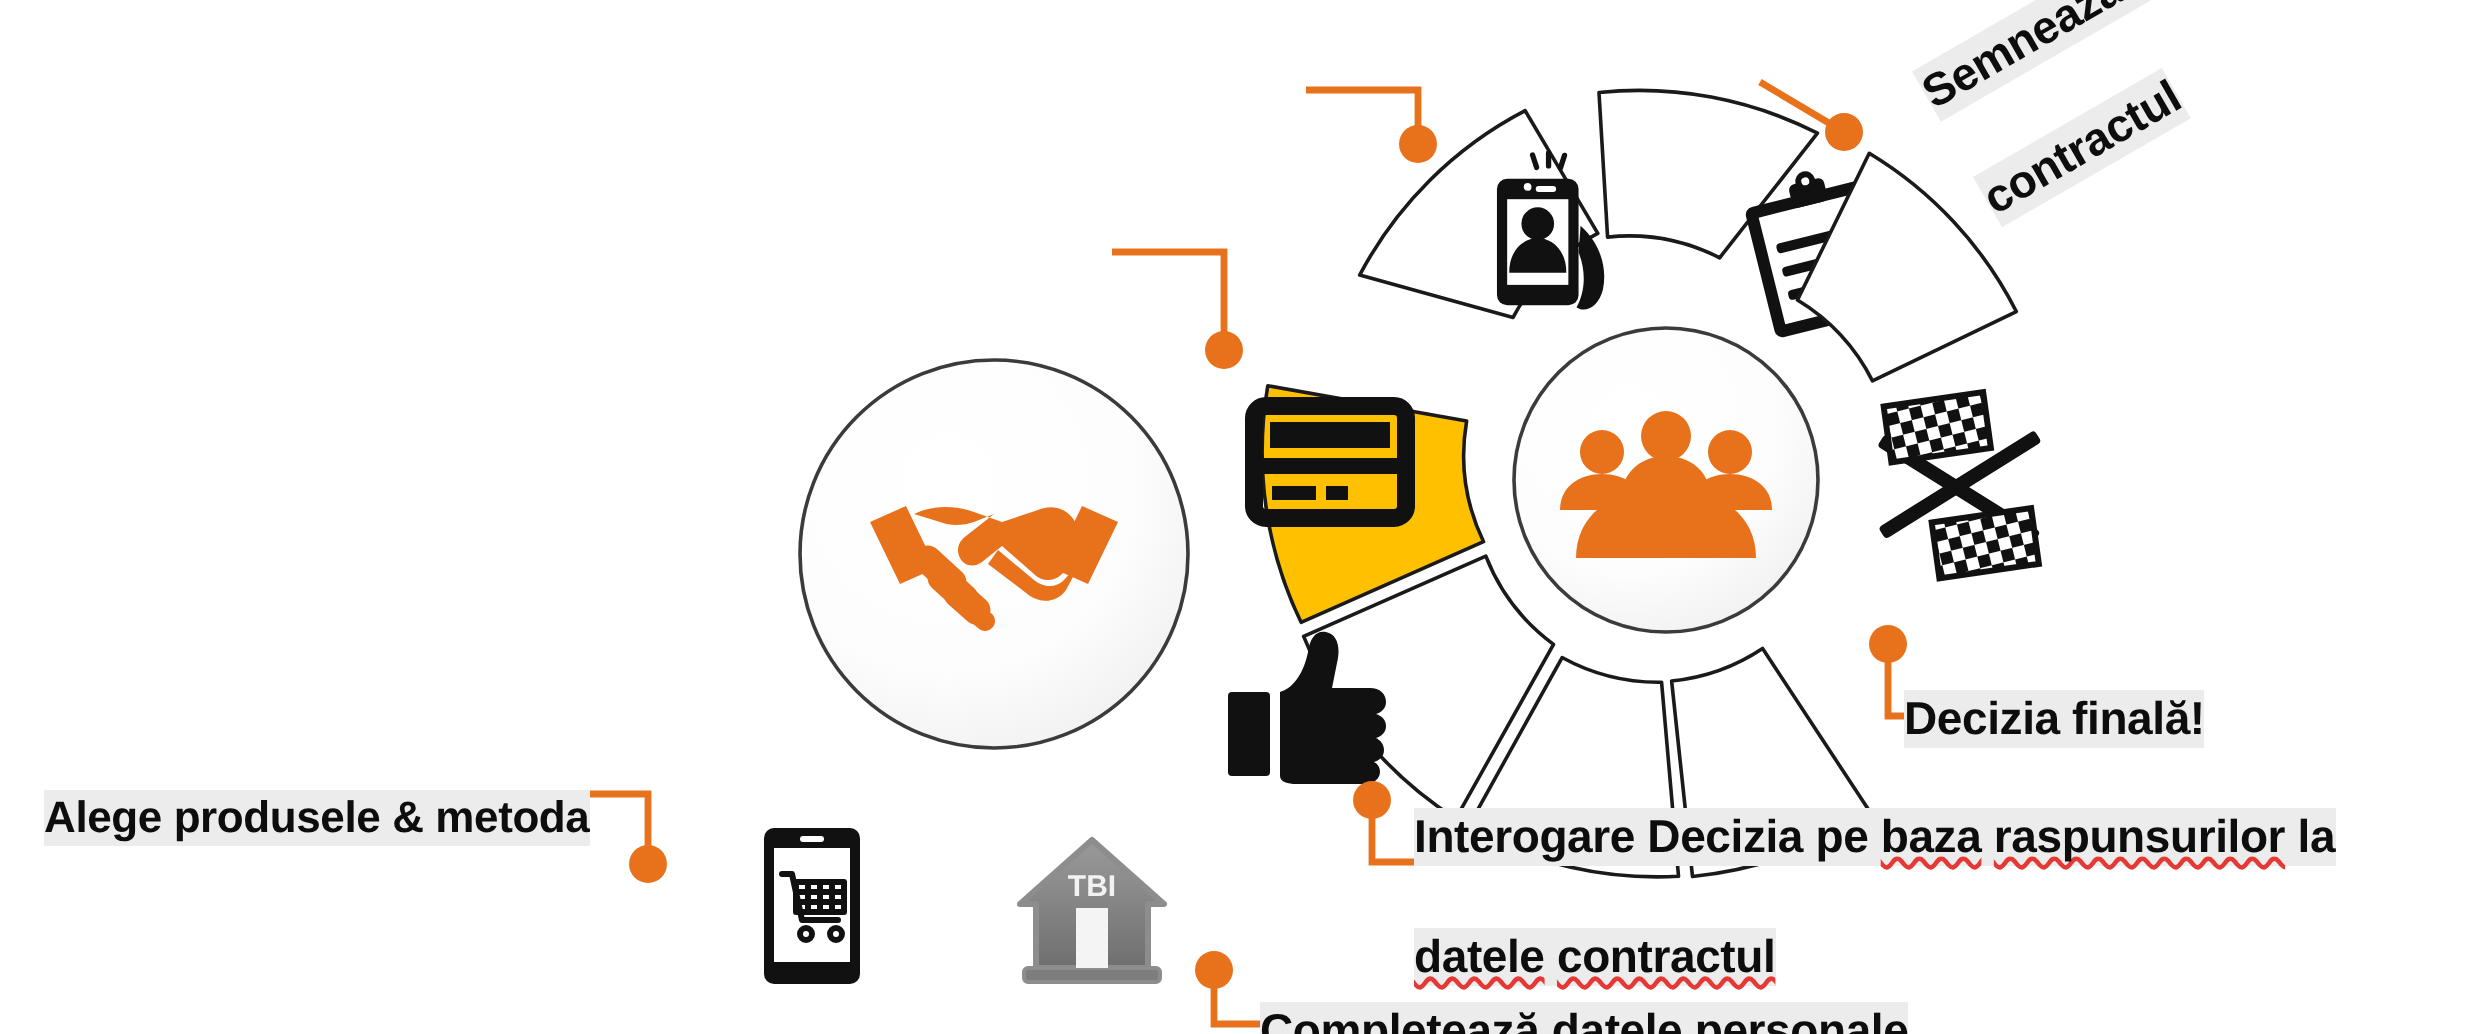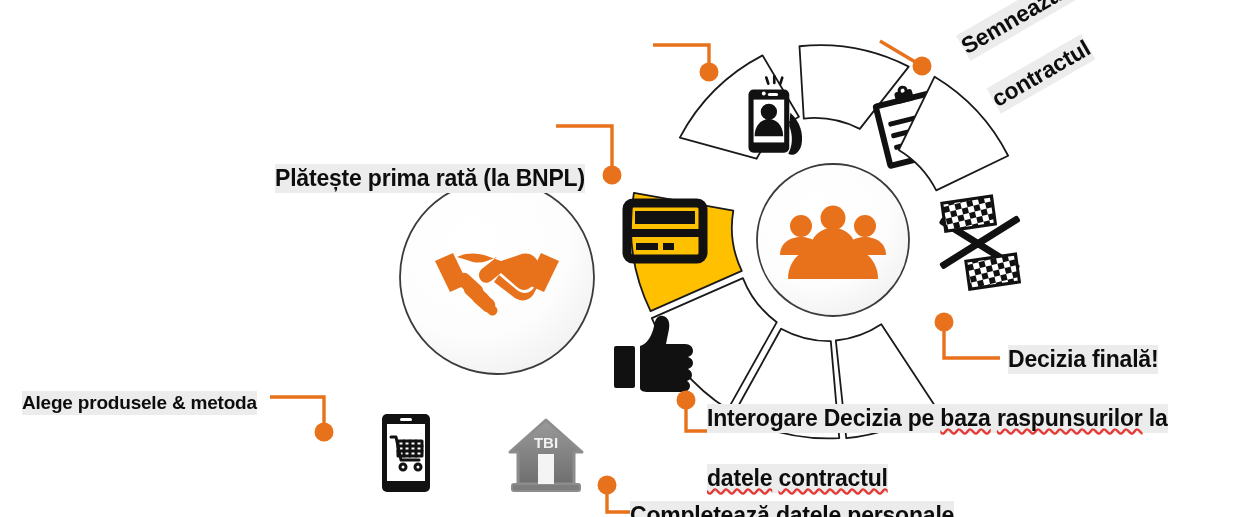--- a/index.html
+++ b/index.html
@@ -27,26 +27,26 @@
     padding:1px 0 2px 0;
   }
   .tbi-brand{color:#E8721C;}
   
   .sp{
     text-decoration:underline wavy #e53935;
     text-decoration-skip-ink:none;
     text-underline-offset:2px;
   }
 
-  #lbl-alege   {left:22px;  top:366px; font-size:19px; width:330px;}
+  #lbl-alege   {left:22px;  top:366px; font-size:22px; width:330px;}
   #lbl-kyc     {left:404px; top:54px;  font-size:23px;}
   #lbl-plateste{left:275px; top:134px; font-size:23px;}
   #lbl-semneaza{left:940px; top:8px;   font-size:23px; width:250px;
                 transform:rotate(-30deg); transform-origin:left top; line-height:1.34;}
-  #lbl-decizia {left:1008px; top:315px; font-size:23px;}
+  #lbl-decizia {left:952px; top:315px; font-size:23px;}
   #lbl-interog {left:707px; top:374px; font-size:23px; width:520px;}
   #lbl-complet {left:630px; top:471px; font-size:23px;}
 </style>
 </head>
 <body>
 
 <div id="stage">
 
   <svg id="diagram" viewBox="0 0 1238 517">
     <defs>
@@ -233,23 +233,20 @@
       <circle cx="686" cy="400" r="9.5"></circle>
       <circle cx="607" cy="485" r="9.5"></circle>
     </g>
   </svg>
 
   <div class="callout" id="lbl-alege">
     <span class="hl">Alege produsele &amp; metoda</span><br>
   </div>
 
 
-  <div class="callout" id="lbl-plateste">
-    <span class="hl">Plătește prima rată (la BNPL)</span>
-  </div>
 
   <div class="callout" id="lbl-semneaza">
     <span class="hl">Semnează digital</span><br>
     <span class="hl">contractul</span>
   </div>
 
   <div class="callout" id="lbl-decizia">
     <span class="hl">Decizia finală!</span>
   </div>
 

